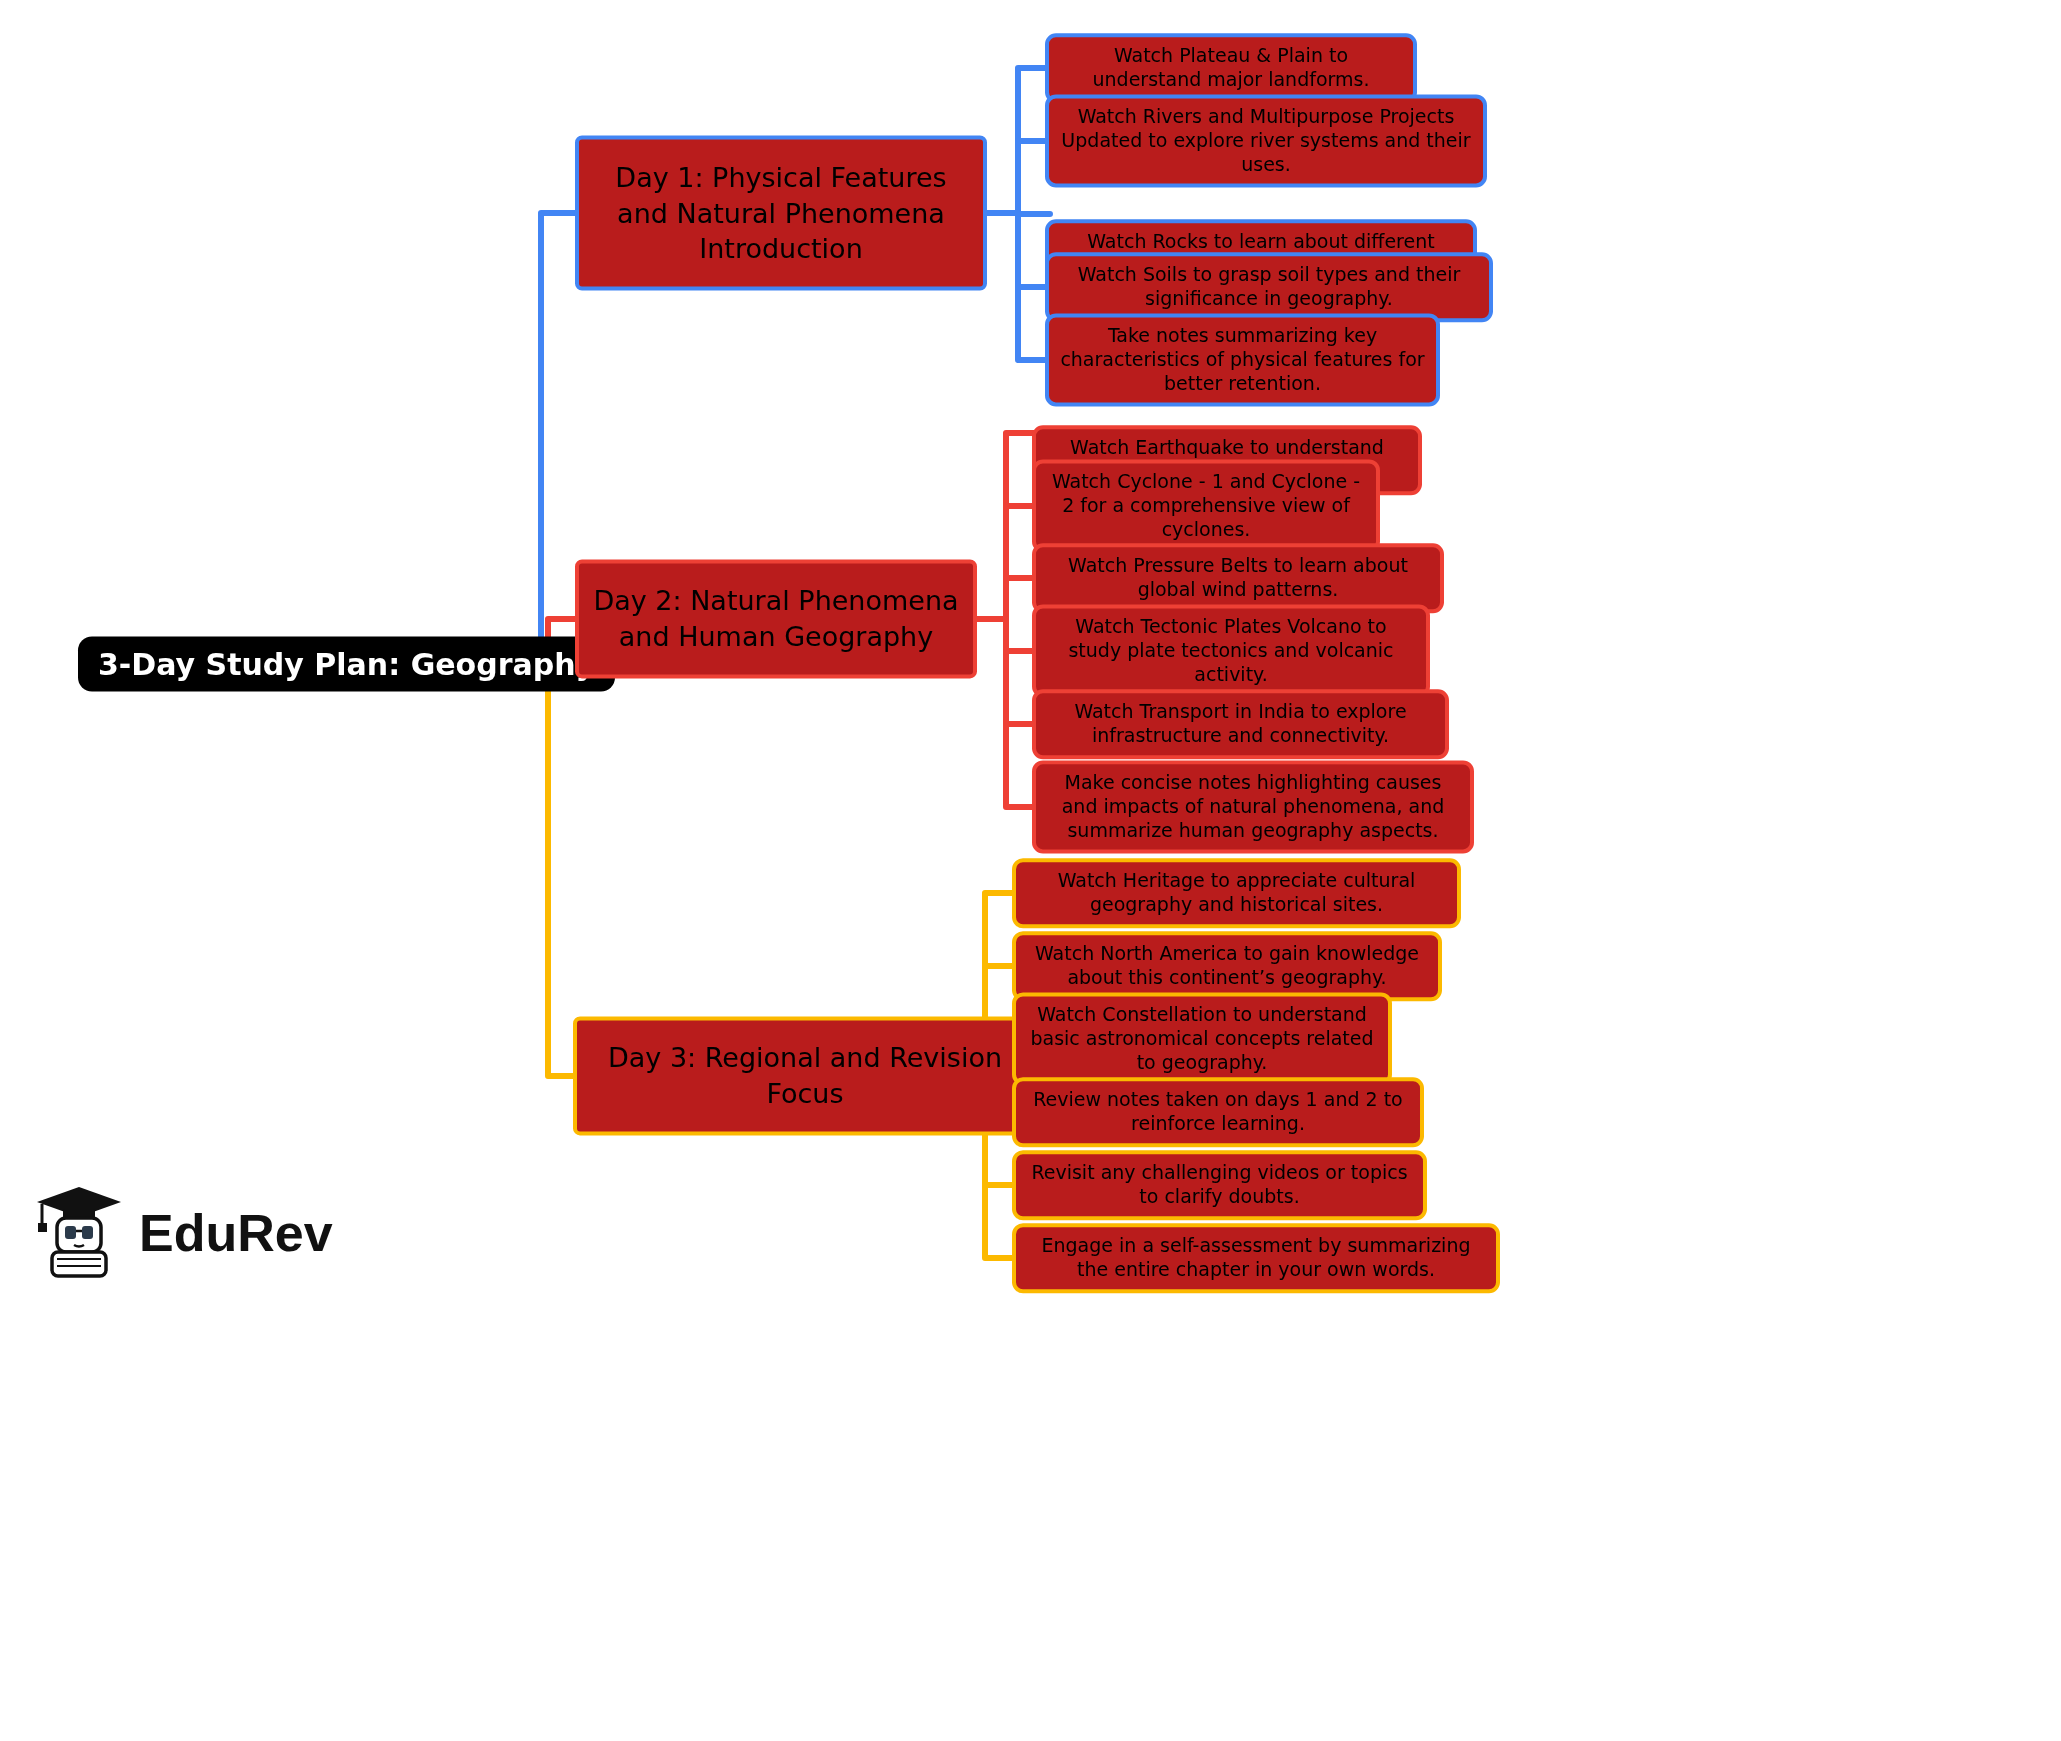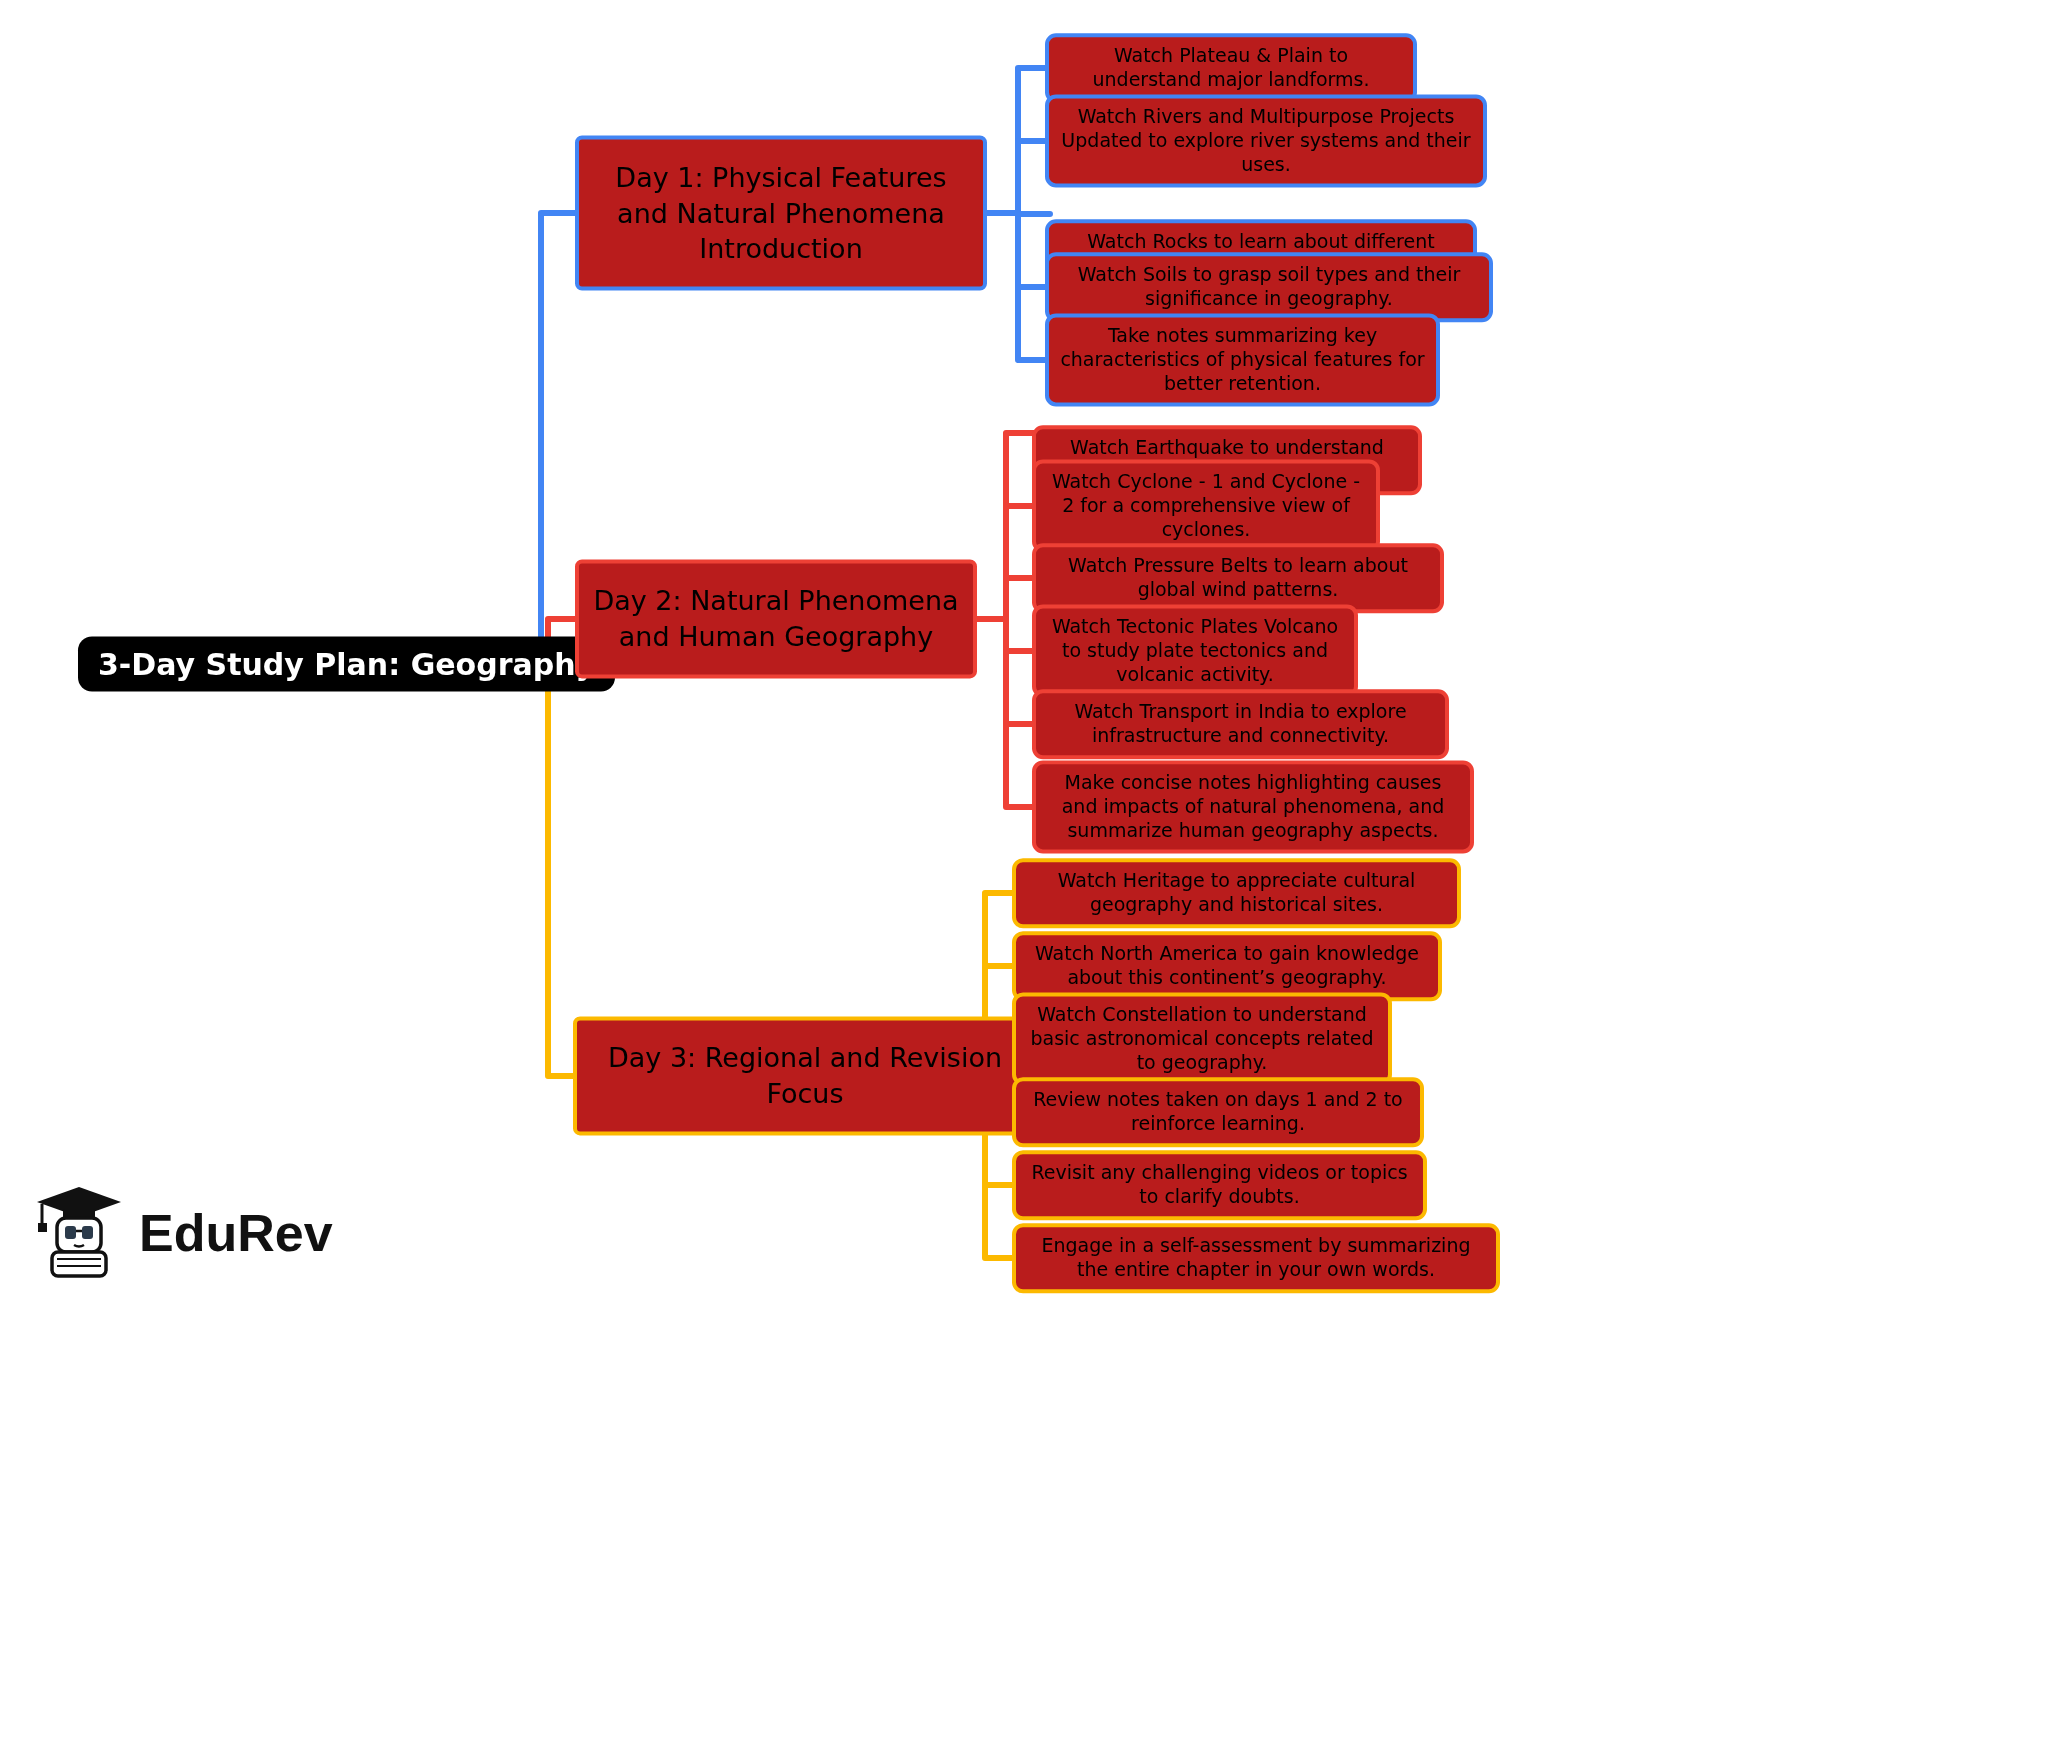--- a/index.html
+++ b/index.html
@@ -132,21 +132,21 @@
 
   <div class="node leaf" style="left: 1032px; top: 433px; width: 390px; border-color: rgb(238, 64, 53); margin-top: 27px;">
     <span>Watch Earthquake to understand causes and effects.</span>
   </div>
   <div class="node leaf" style="left: 1032px; top: 506px; width: 348px; border-color: rgb(238, 64, 53);">
     <span>Watch Cyclone - 1 and Cyclone - 2 for a comprehensive view of cyclones.</span>
   </div>
   <div class="node leaf" style="left: 1032px; top: 578px; width: 412px; border-color: rgb(238, 64, 53);">
     <span>Watch Pressure Belts to learn about global wind patterns.</span>
   </div>
-  <div class="node leaf" style="left: 1032px; top: 651px; width: 326px; border-color: rgb(238, 64, 53); align-items: flex-end;">
+  <div class="node leaf" style="left: 1032px; top: 651px; width: 398px; border-color: rgb(238, 64, 53); align-items: flex-end;">
     <span>Watch Tectonic Plates Volcano to study plate tectonics and volcanic activity.</span>
   </div>
   <div class="node leaf" style="left: 1032px; top: 724px; width: 417px; border-color: rgb(238, 64, 53);">
     <span>Watch Transport in India to explore infrastructure and connectivity.</span>
   </div>
   <div class="node leaf" style="left: 1032px; top: 807px; width: 442px; border-color: rgb(238, 64, 53);">
     <span>Make concise notes highlighting causes and impacts of natural phenomena, and summarize human geography aspects.</span>
   </div>
 
   <div class="node leaf" style="left: 1012px; top: 893px; width: 449px; border-color: rgb(252, 185, 0);">

